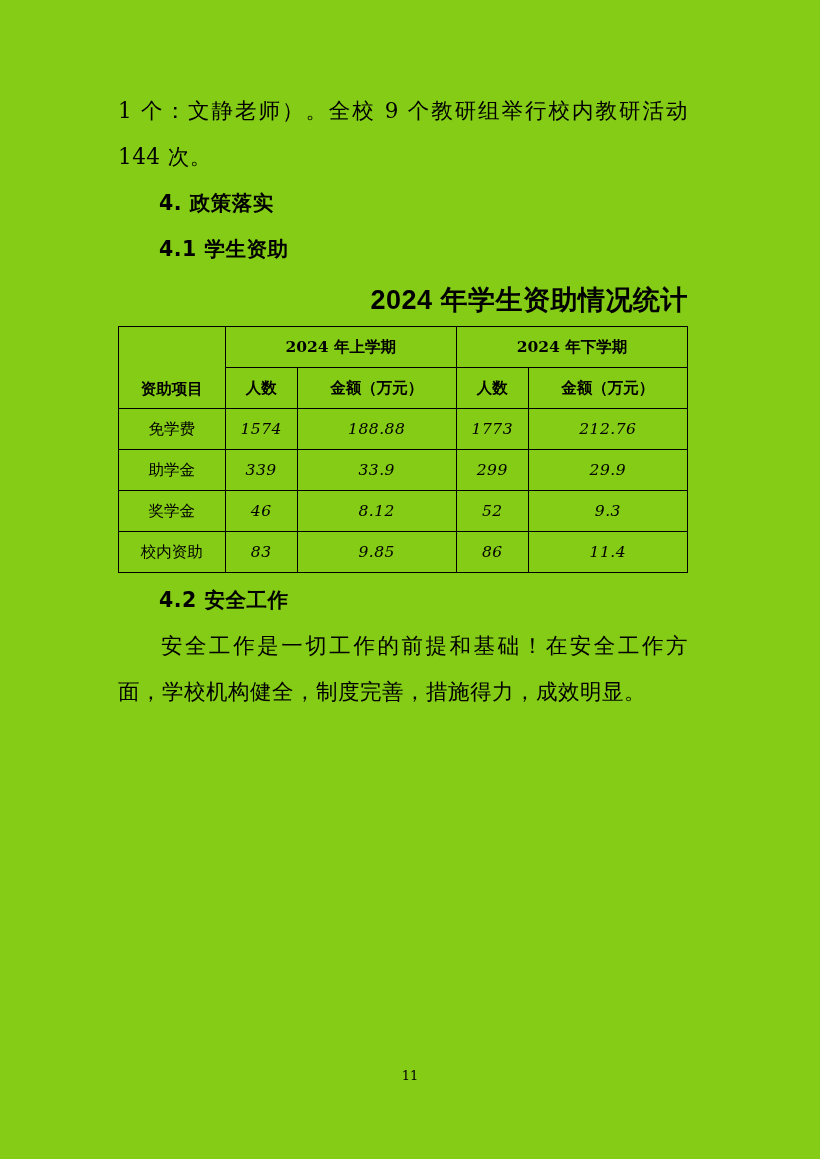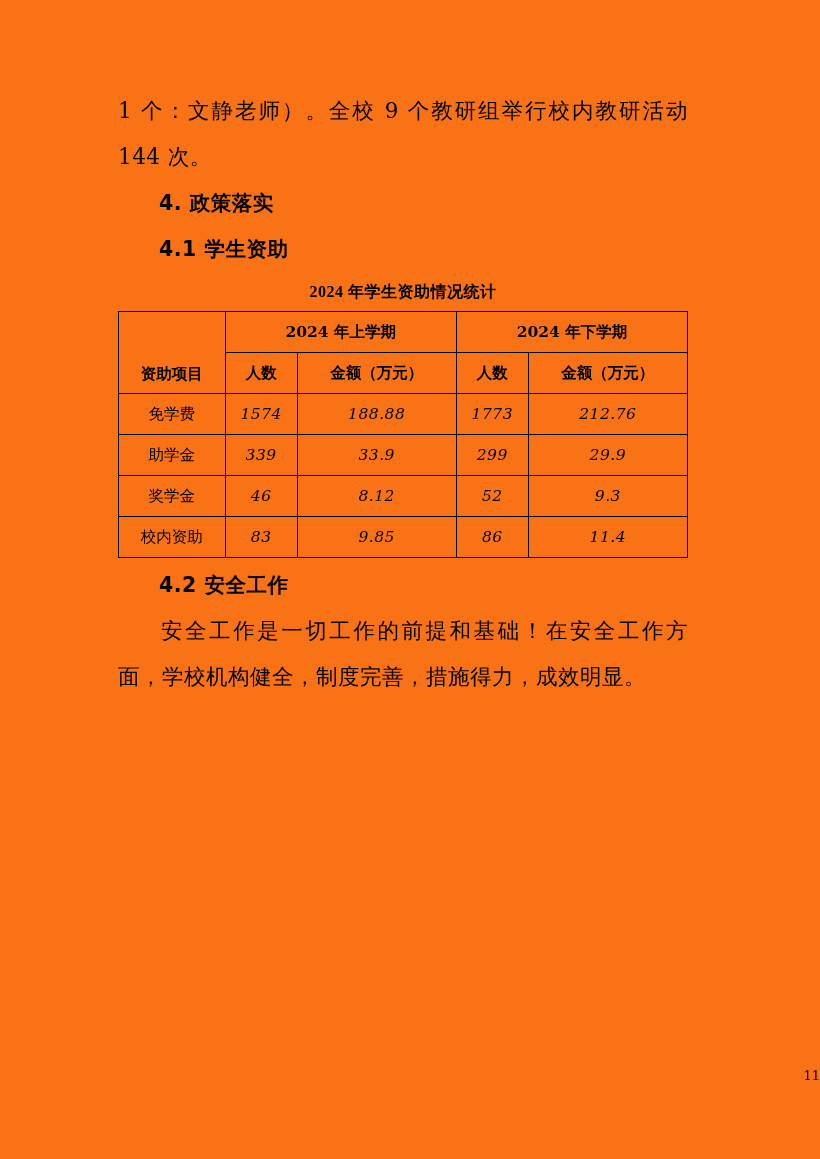--- a/index.html
+++ b/index.html
@@ -13,21 +13,21 @@
     font-family: "DejaVu Serif", "Liberation Serif", serif;
     color: #000000;
     position: relative;
     overflow: hidden;
   }
   .page {
     position: absolute;
     left: 0; top: 0;
     width: 820px;
     height: 1159px;
-    background: #f97316;
+    background: #84cc16;
   }
   .content {
     position: absolute;
     left: 118px;
     top: 88px;
     width: 570px;
   }
   .para {
     font-size: 21.5px;
     line-height: 46px;
@@ -42,24 +42,24 @@
   .heading {
     font-family: "DejaVu Sans", "Liberation Sans", sans-serif;
     font-size: 20.5px;
     font-weight: bold;
     line-height: 46px;
     margin: 0;
     text-indent: 2em;
     letter-spacing: 0.5px;
   }
   .tbl-title {
-    font-family: Liberation Serif, serif;
-    font-size: 16px;
+    font-family: Liberation Sans, sans-serif;
+    font-size: 27px;
     font-weight: bold;
-    text-align: center;
+    text-align: right;
     margin: 10px 0 8px 0;
     letter-spacing: 0.5px;
   }
   table.stats {
     border-collapse: collapse;
     width: 570px;
     margin: 0 auto;
     font-size: 15.5px;
   }
   table.stats td, table.stats th {
@@ -99,21 +99,21 @@
   .num {
     font-family: "DejaVu Serif", "Liberation Serif", serif;
     letter-spacing: 0.5px;
     font-style: italic;
   }
   .pagenum {
     position: absolute;
     left: 0;
     right: 0;
     top: 1068px;
-    text-align: right;
+    text-align: center;
     font-size: 13px;
     font-family: "DejaVu Serif", "Liberation Serif", serif;
   }
   .spacer-sm { height: 4px; }
 </style>
 </head>
 <body>
 
 <div class="page">
   <div class="content">

